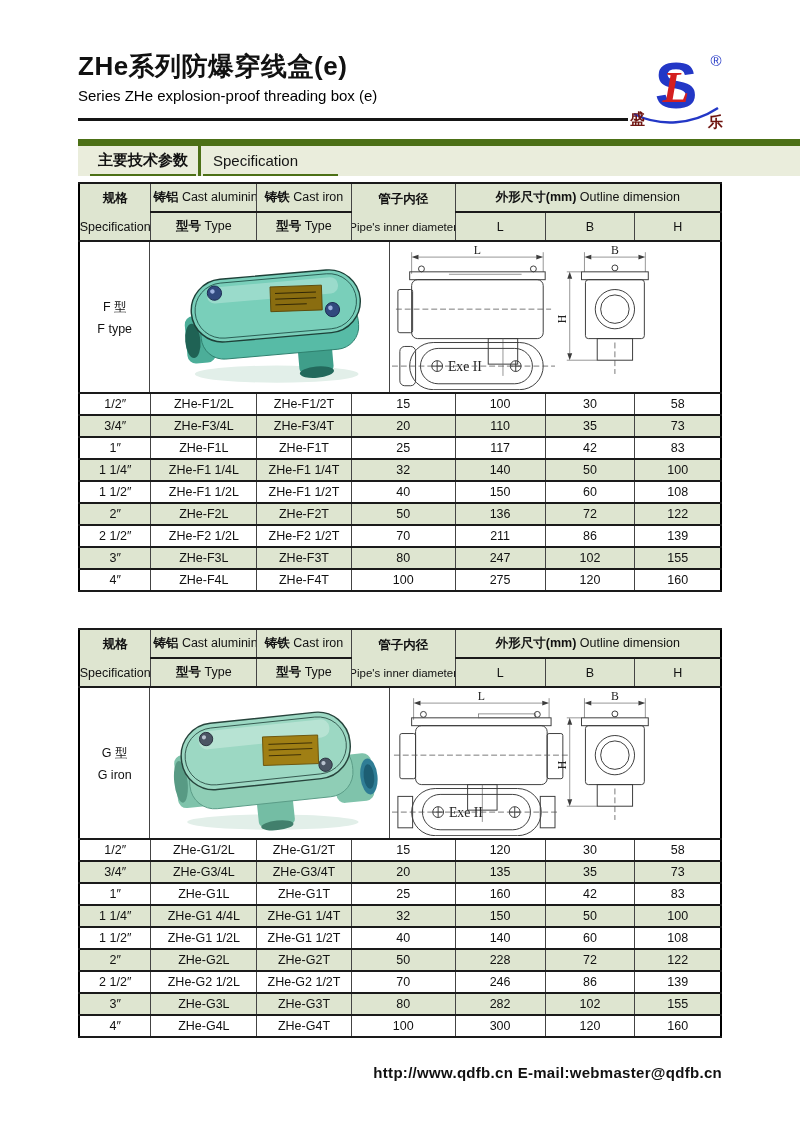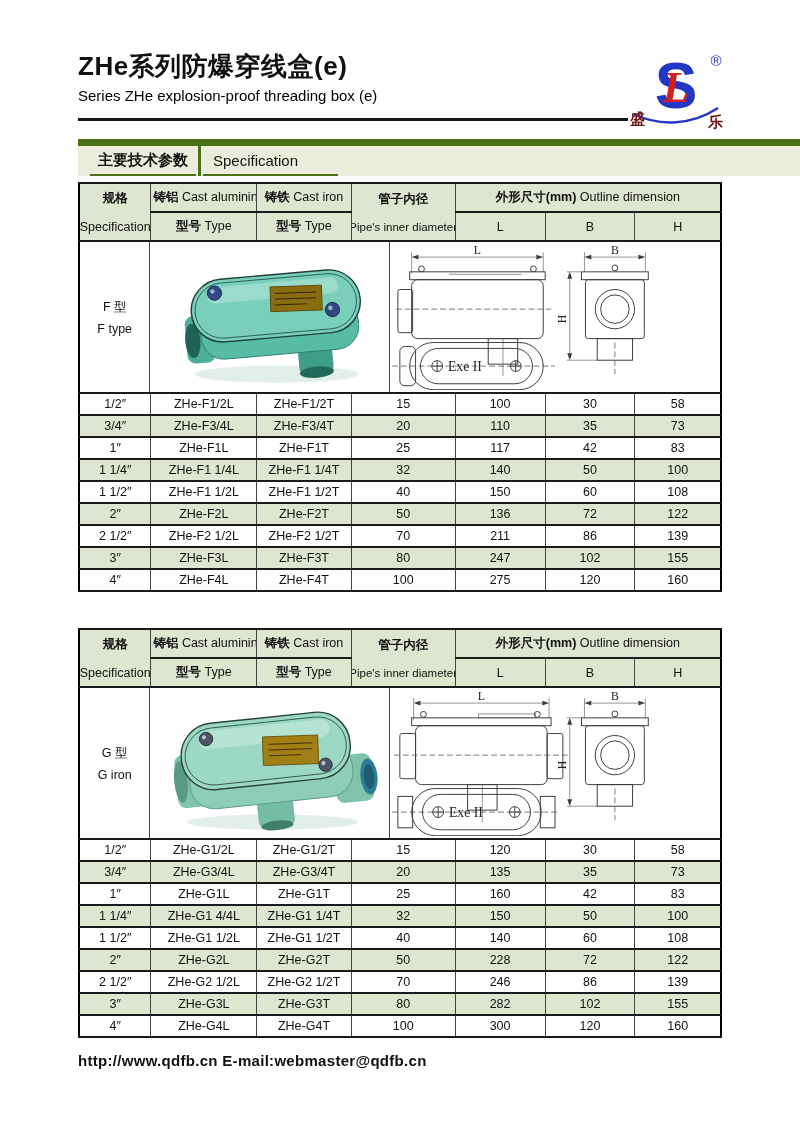--- a/index.html
+++ b/index.html
@@ -78,21 +78,21 @@
   
   .draw{stroke:#3c3c3c; fill:none; stroke-width:1;}
   .draw-dash{stroke:#555; stroke-width:.8; stroke-dasharray:6 3; fill:none;}
   .draw-thin{stroke:#666; stroke-width:.7; fill:none;}
   .dimtxt{font-family:"Liberation Serif", serif; font-size:12px; fill:#222; stroke:none;}
   .exetxt{font-family:"Liberation Serif", serif; font-size:14px; fill:#222; stroke:none;}
   .arrow{fill:#3c3c3c; stroke:none;}
 
   
   .footer{
-    width:644px; margin-top:14px; text-align:left;
+    width:644px; margin-top:26px; text-align:right;
     font-size:15px; font-weight:700; letter-spacing:.3px;
   }
 </style>
 </head>
 <body>
 
 <div class="page">
 
   <div class="content doc-header">
     <h1 class="title">ZHe系列防爆穿线盒(e)</h1>

